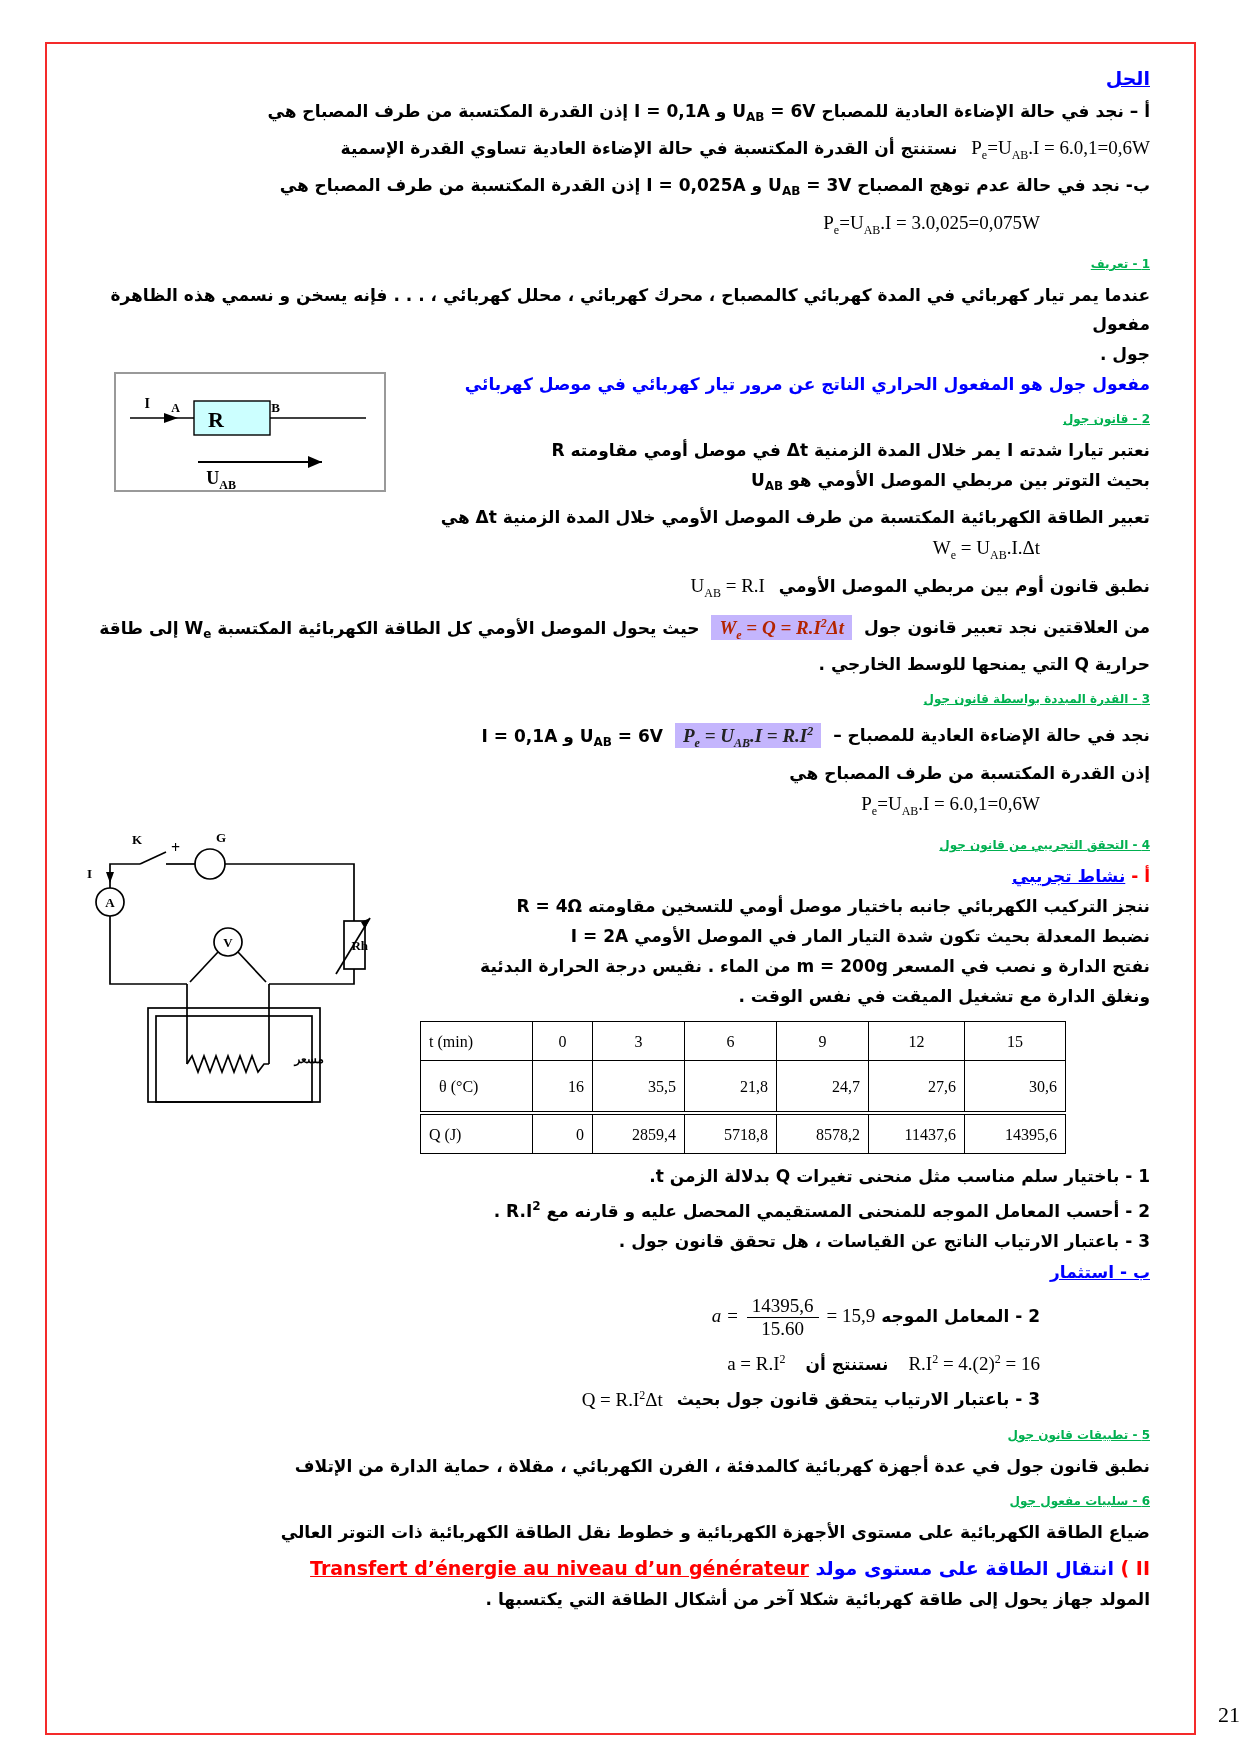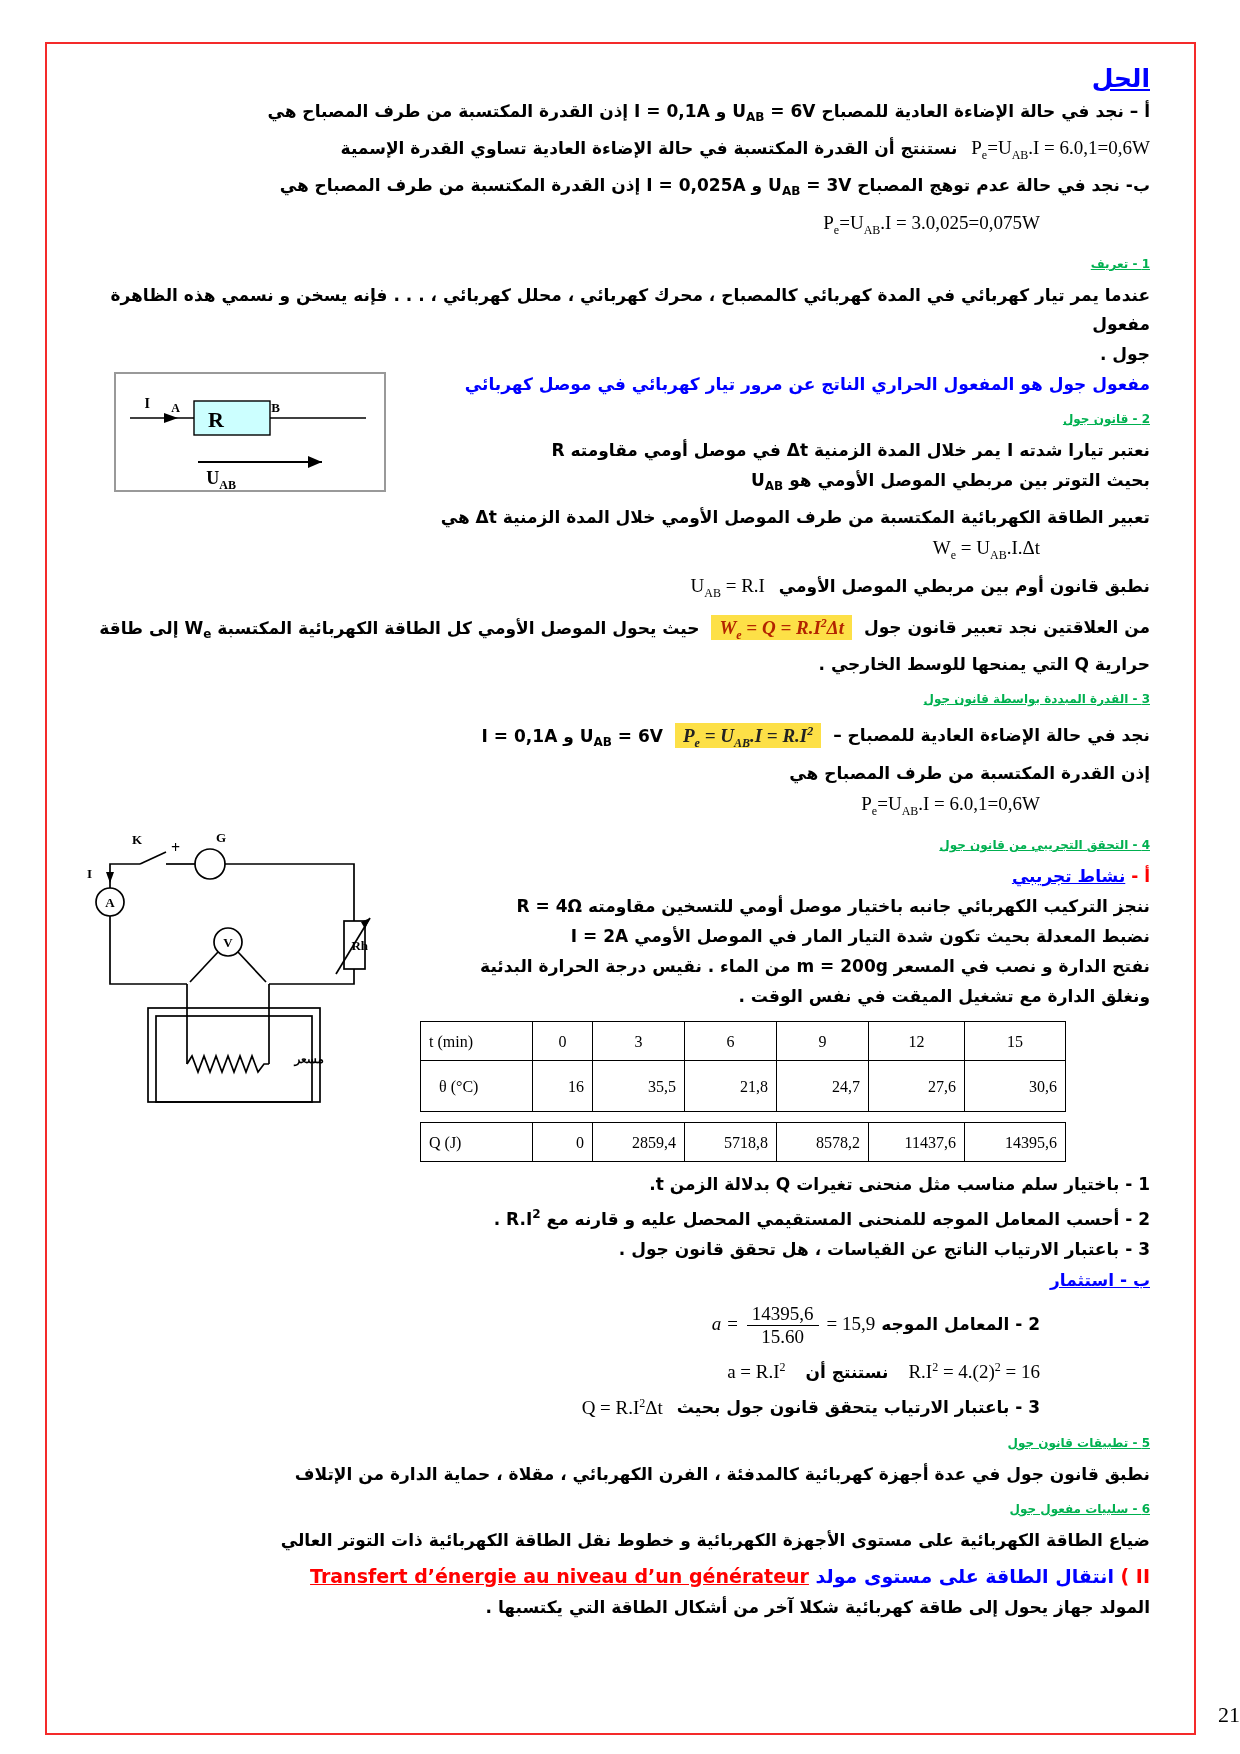--- a/index.html
+++ b/index.html
@@ -6,52 +6,52 @@
   body{
     width:1240px;height:1754px;position:relative;background:#ffffff;
     font-family:"DejaVu Sans",sans-serif;color:#000;overflow:hidden;
   }
   .frame{position:absolute;left:45px;top:42px;right:44px;bottom:19px;border:2px solid #f42a2a;pointer-events:none;}
   .content{
     position:absolute;top:64px;left:74px;right:90px;
     direction:rtl;text-align:right;font-size:17px;font-weight:700;line-height:29px;
   }
   p{margin:1px 0;}
-  .title{color:#0000ff;font-size:25px;text-decoration:underline;margin:0 0 4px 0;}
+  .title{color:#0000ff;font-size:19px;text-decoration:underline;margin:0 0 4px 0;}
   .h-green{color:#00b050;font-size:12px;font-weight:700;text-decoration:underline;margin:6px 0 2px 0;}
   .h-mixed{font-size:19px;font-weight:700;margin:7px 0 2px 0;}
   .blue{color:#0000ff;}
   .red{color:#ff0000;}
   .blue-u{color:#0000ff;text-decoration:underline;}
   .red-u{color:#ff0000;text-decoration:underline;}
   .note{color:#0000ff;}
   .formula{direction:ltr;unicode-bidi:isolate;font-family:"Liberation Serif",serif;font-weight:400;font-size:19px;}
   .formula sub,.formula sup{font-size:13px;}
   .line sub,.line sup{font-size:12px;}
-  .hl{background:#fde047;font-style:italic;font-weight:700;padding:2px 8px;direction:ltr;unicode-bidi:isolate;
+  .hl{background:#c4b5fd;font-style:italic;font-weight:700;padding:2px 8px;direction:ltr;unicode-bidi:isolate;
       font-family:"Liberation Serif",serif;font-size:19px;margin:0 6px;}
   .hl1{color:#b32400;}
   .hl2{color:#222222;}
   .eq-ind{margin-left:0;margin-right:110px;}
   .gapspan{margin:0 14px;}
   .smallgap{margin:0 8px;}
   
   .fig1{float:left;margin:2px 36px 10px 40px;}
   .fig2{float:left;margin:0 26px 10px 6px;}
   svg text{font-family:"Liberation Serif",serif;}
   
   .twrap{direction:ltr;margin:10px 85px 8px 346px;font-family:"Liberation Serif",serif;font-weight:400;font-size:16px;text-align:left;}
   .twrap table{border-collapse:collapse;width:100%;table-layout:fixed;}
   .twrap td{border:1.5px solid #000;padding:2px 8px;white-space:nowrap;overflow:hidden;}
   .twrap td.lbl{text-align:left;}
   .twrap tr.hdr td{height:34px;text-align:center;}
   .twrap tr.hdr td.lbl{text-align:left;}
   .twrap tr.deg td{height:46px;text-align:right;}
   .twrap tr.deg td.lbl{text-align:left;padding-left:18px;}
-  .twrap table.qtab{margin-top:10px;padding-left:24px;}
+  .twrap table.qtab{margin-top:2px;padding-left:24px;}
   .twrap table.qtab td{height:34px;text-align:right;}
   .twrap table.qtab td.lbl{text-align:left;}
   
   .frac{display:inline-flex;flex-direction:column;vertical-align:middle;text-align:center;line-height:22px;margin:0 8px;}
   .fr-num{border-bottom:1.6px solid #000;padding:0 5px;}
   .fr-den{padding:0 5px;}
   .tall{line-height:56px;}
   .it{font-style:italic;}
   .clear{clear:both;}
   .page-number{position:absolute;left:0;right:0;bottom:26px;text-align:right;

